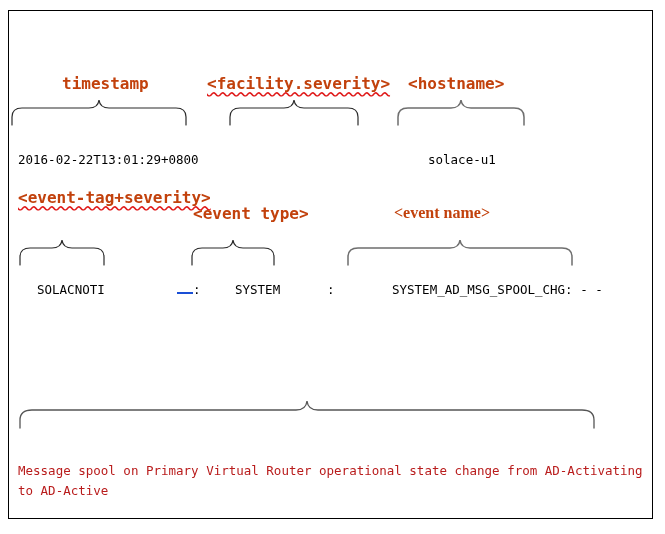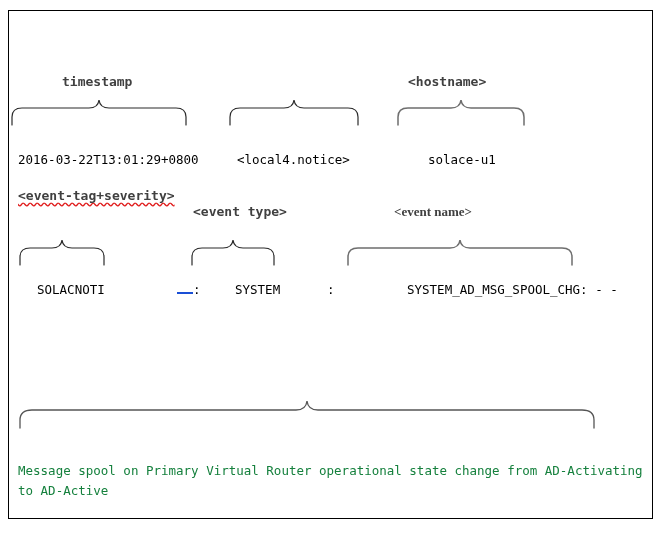--- a/index.html
+++ b/index.html
@@ -23,23 +23,23 @@
     top: 10px;
     width: 645px;
     height: 509px;
     border: 1px solid #000000;
     box-sizing: border-box;
     background: #ffffff;
   }
   .label {
     position: absolute;
     font-family: "DejaVu Sans Mono", "Liberation Mono", monospace;
-    font-size: 13px;
+    font-size: 16px;
     font-weight: bold;
-    color: #404040;
+    color: #c2410c;
     white-space: nowrap;
     letter-spacing: 0px;
   }
   .label.misspelled {
     text-decoration: underline wavy #e01b1b;
     text-decoration-skip-ink: none;
     text-underline-offset: 2px;
   }
   .value {
     position: absolute;
@@ -47,21 +47,21 @@
     font-size: 12.5px;
     font-weight: normal;
     color: #000000;
     white-space: nowrap;
   }
   .msgbody {
     position: absolute;
     font-family: "DejaVu Sans Mono", "Liberation Mono", monospace;
     font-size: 12.5px;
     font-weight: normal;
-    color: #15803d;
+    color: #b91c1c;
     line-height: 20px;
   }
   .brace {
     position: absolute;
     display: block;
   }
   .brace svg { display: block; overflow: visible; }
   .link-token {
     position: absolute;
     font-family: "DejaVu Sans Mono", "Liberation Mono", monospace;
@@ -89,30 +89,30 @@
   <div id="doc-frame">
 
     <div class="label" style="left:53px; top:63px;">timestamp</div>
 
     <span class="brace" style="left:2px; top:88px;">
       <svg width="176" height="26" viewBox="0 0 176 26" fill="none">
         <path d="M1 26 V18 Q1 9 11 9 H78 Q87 9 88 1 Q89 9 98 9 H165 Q175 9 175 18 V26" stroke="#2b2b2b" stroke-width="1.2" fill="none" stroke-linecap="round"></path>
       </svg>
     </span>
 
-    <div class="value" style="left:9px; top:141px;">2016-03-22T13:01:29+0800</div>
+    <div class="value" style="left:9px; top:141px;">2016-02-22T13:01:29+0800</div>
 
+    <div class="label misspelled" style="left:198px; top:63px;">&lt;facility.severity&gt;</div>
 
     <span class="brace" style="left:220px; top:88px;">
       <svg width="130" height="26" viewBox="0 0 130 26" fill="none">
         <path d="M1 26 V18 Q1 9 11 9 H55 Q64 9 65 1 Q66 9 75 9 H119 Q129 9 129 18 V26" stroke="#2b2b2b" stroke-width="1.2" fill="none" stroke-linecap="round"></path>
       </svg>
     </span>
 
-    <div class="value" style="left:228px; top:141px;">&lt;local4.notice&gt;</div>
 
     <div class="label" style="left:399px; top:63px;">&lt;hostname&gt;</div>
 
     <span class="brace" style="left:388px; top:88px;">
       <svg width="128" height="26" viewBox="0 0 128 26" fill="none">
         <path d="M1 26 V18 Q1 9 11 9 H54 Q63 9 64 1 Q65 9 74 9 H117 Q127 9 127 18 V26" stroke="#6e6e6e" stroke-width="1.5" fill="none" stroke-linecap="round"></path>
       </svg>
     </span>
 
     <div class="value" style="left:419px; top:141px;">solace-u1</div>
@@ -144,21 +144,21 @@
     <div class="value" style="left:318px; top:271px;">:</div>
 
     <div class="label" style="left:385px; top:193px;font-family:Liberation Serif, serif;">&lt;event name&gt;</div>
 
     <span class="brace" style="left:338px; top:228px;">
       <svg width="226" height="26" viewBox="0 0 226 26" fill="none">
         <path d="M1 26 V18 Q1 9 11 9 H103 Q112 9 113 1 Q114 9 123 9 H215 Q225 9 225 18 V26" stroke="#6e6e6e" stroke-width="1.5" fill="none" stroke-linecap="round"></path>
       </svg>
     </span>
 
-    <div class="value" style="left:383px; top:271px;margin-left:15px;">SYSTEM_AD_MSG_SPOOL_CHG: - -</div>
+    <div class="value" style="left:383px; top:271px;">SYSTEM_AD_MSG_SPOOL_CHG: - -</div>
 
 
     <span class="brace" style="left:10px; top:389px;">
       <svg width="578" height="28" viewBox="0 0 578 28" fill="none">
         <path d="M1 28 V20 Q1 10 13 10 H277 Q287 10 288 1 Q289 10 299 10 H563 Q575 10 575 20 V28" stroke="#555555" stroke-width="1.3" fill="none" stroke-linecap="round"></path>
       </svg>
     </span>
 
     <div class="msgbody" style="left:9px; top:450px; width:630px;">Message spool on Primary Virtual Router operational state change from AD-Activating to AD-Active</div>
 

